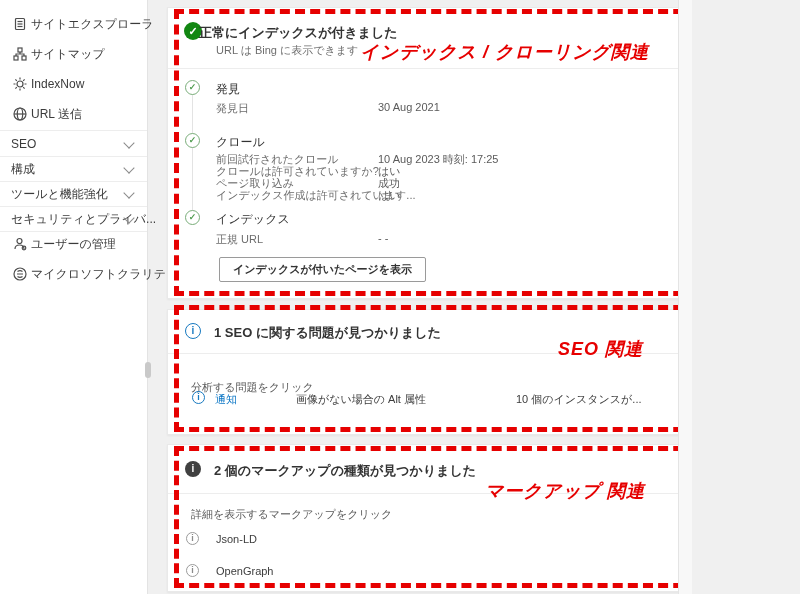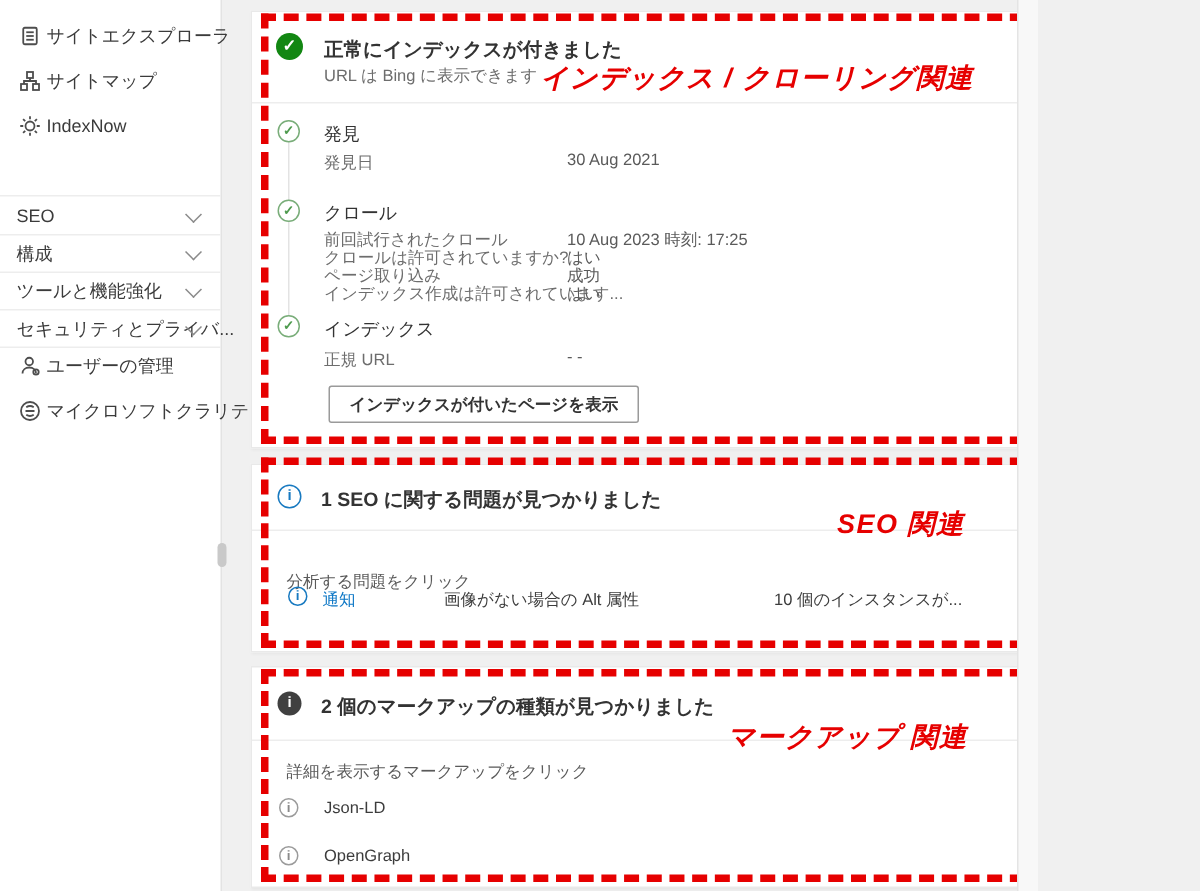--- a/index.html
+++ b/index.html
@@ -111,20 +111,30 @@
     <div class="srow" style="top:72px">
       <span class="sicon">
         <svg class="si" width="16" height="16">
             <circle cx="8" cy="8" r="3"></circle>
             <path d="M8 1.5v2M8 12.5v2M1.5 8h2M12.5 8h2M3.4 3.4l1.4 1.4M11.2 11.2l1.4 1.4M12.6 3.4l-1.4 1.4M4.8 11.2l-1.4 1.4"></path>
           </svg>
       </span>
       <span class="slabel">IndexNow</span>
     </div>
 
+    <div class="srow" style="top:102px">
+      <span class="sicon">
+        <svg class="si" width="16" height="16">
+            <circle cx="8" cy="8" r="6"></circle>
+            <ellipse cx="8" cy="8" rx="2.7" ry="6"></ellipse>
+            <line x1="2" y1="8" x2="14" y2="8"></line>
+          </svg>
+      </span>
+      <span class="slabel">URL 送信</span>
+    </div>
 
     <div class="sdiv" style="top:130px"></div>
 
     <div class="srow acc" style="top:132px">
       <span class="slabel">SEO</span>
       <span class="chev down"></span>
     </div>
     <div class="sdiv" style="top:156px"></div>
 
     <div class="srow acc" style="top:157px">
@@ -164,21 +174,21 @@
           </svg>
       </span>
       <span class="slabel">マイクロソフトクラリティ</span>
     </div>
 
     <div class="notch"></div>
   </nav>
 
   <section class="card card1">
     <span class="ic ic-check-filled abs" style="left:16px; top:14px">✓</span>
-    <div class="abs title" style="left:48px; top:16px">正常にインデックスが付きました</div>
+    <div class="abs title" style="left:31px; top:16px">正常にインデックスが付きました</div>
     <div class="abs subtle" style="left:48px; top:35px">URL は Bing に表示できます</div>
     <div class="chevbtn" style="top:16px">
       <span class="chev up"></span>
     </div>
     <div class="hdiv" style="top:60px"></div>
 
     <div class="tl-line" style="top:86px; height:122px"></div>
 
     <span class="ic ic-check-outline abs" style="left:17px; top:72px">✓</span>
     <div class="abs sect" style="left:48px; top:73px">発見</div>

